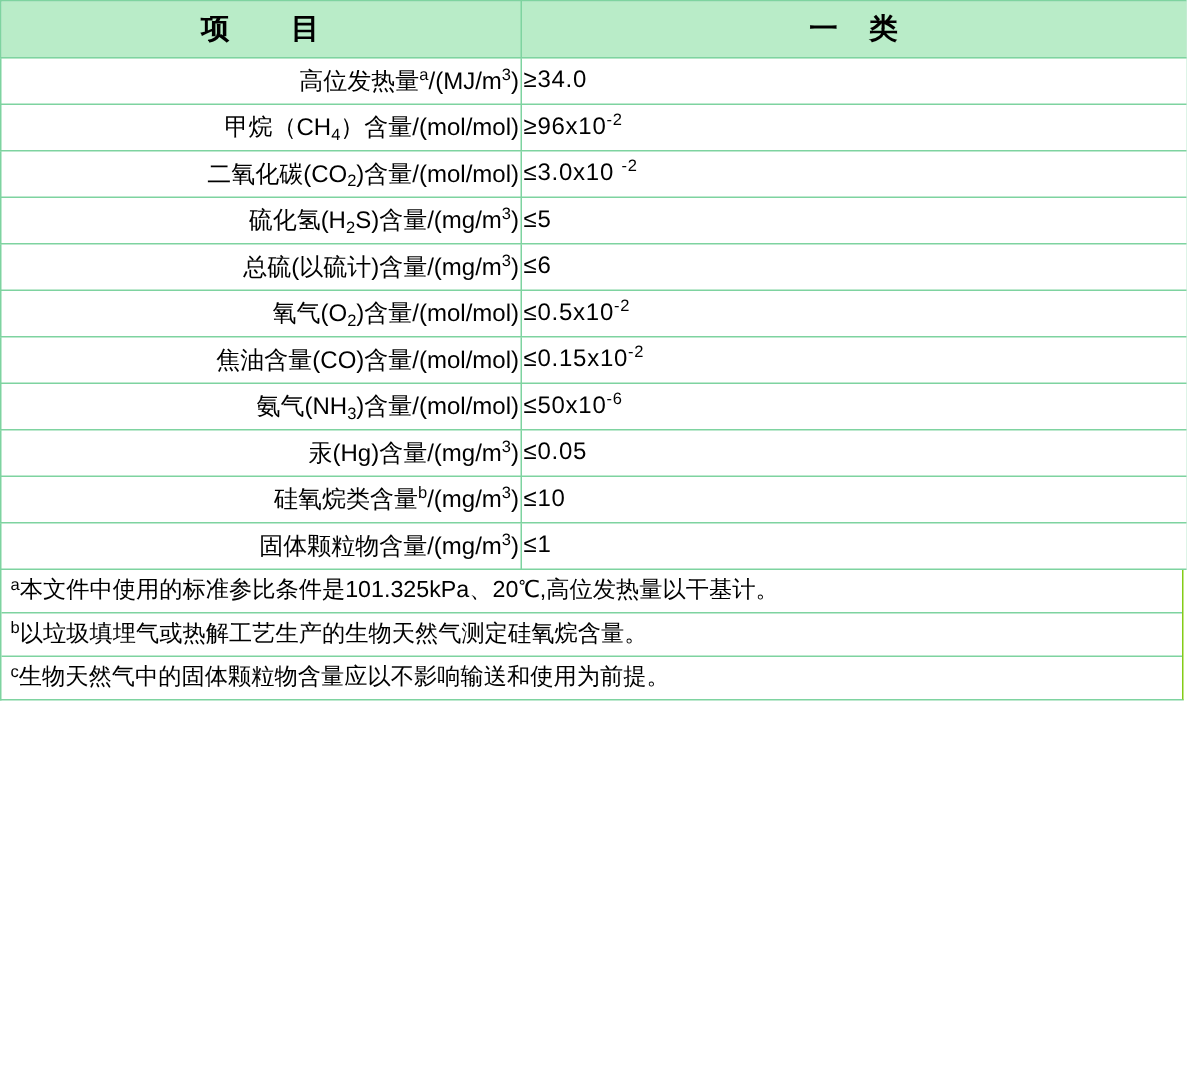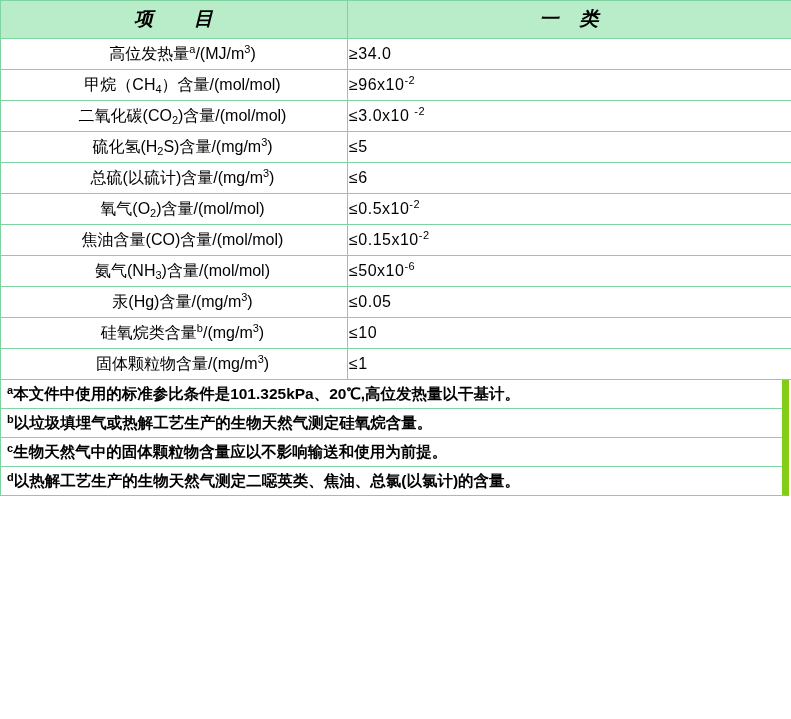--- a/index.html
+++ b/index.html
@@ -33,48 +33,46 @@
     vertical-align: middle;
   }
   thead th {
     background: #b9ecc8;
     font-size: 19px;
     font-weight: bold;
     text-align: center;
     height: 31px;
     padding: 2px 0 4px 0;
     letter-spacing: 1px;
-    font-style: italic;
   }
   tbody td {
     height: 28px;
     font-size: 16px;
     background: #ffffff;
   }
   tbody td.item {
     padding-left: 18px;
-    text-align: center;
+    text-align: right;
     white-space: nowrap;
   }
   tbody td.val {
     letter-spacing: .5px;
   }
   tbody tr.tall td { height: 60px; }
   tbody tr.tall td.val { line-height: 1.5; padding: 4px 40px; }
   sub { font-size: 11px; vertical-align: baseline; position: relative; top: 3px; }
   sup { font-size: 11px; vertical-align: baseline; position: relative; top: -6px; }
   .notes {
     margin: 0;
     padding: 0;
     border-left: 1px solid #7ed3a0;
-    border-right: 7px solid #84cc16;
+    border-right: 1px solid #84cc16;
     border-bottom: 1px solid #7ed3a0;
     width: 789px;
     box-sizing: border-box;
-    font-weight: bold;
   }
   .note {
     font-size: 15.5px;
     padding: 4px 8px 3px 6px;
     border-bottom: 1px solid #7ed3a0;
     line-height: 1.35;
     white-space: nowrap;
   }
   .note:last-child { border-bottom: none; }
   .note sup { top: -5px; font-size: 11px; }
@@ -140,16 +138,15 @@
           <td class="item">固体颗粒物含量/(mg/m<sup>3</sup>)</td>
           <td class="val">≤1</td>
         </tr>
       </tbody>
   </table>
 
   <div class="notes" id="notes-block">
       <div class="note"><sup>a</sup>本文件中使用的标准参比条件是101.325kPa、20℃,高位发热量以干基计。</div>
       <div class="note"><sup>b</sup>以垃圾填埋气或热解工艺生产的生物天然气测定硅氧烷含量。</div>
       <div class="note"><sup>c</sup>生物天然气中的固体颗粒物含量应以不影响输送和使用为前提。</div>
-      <div class="note"><sup>d</sup>以热解工艺生产的生物天然气测定二噁英类、焦油、总氯(以氯计)的含量。</div>
     </div>
 
 </div>
 
 </body></html>

